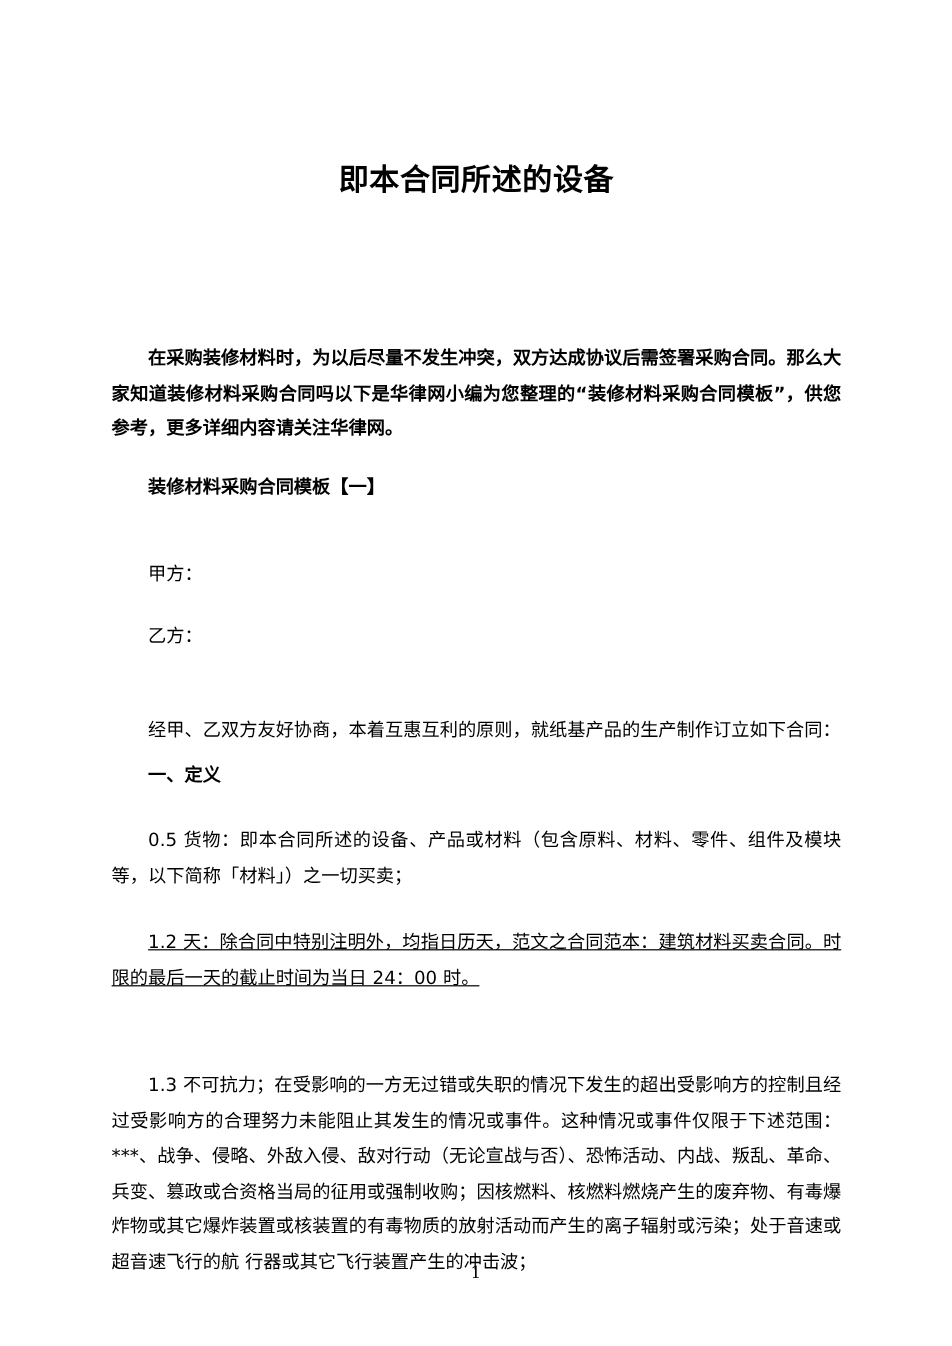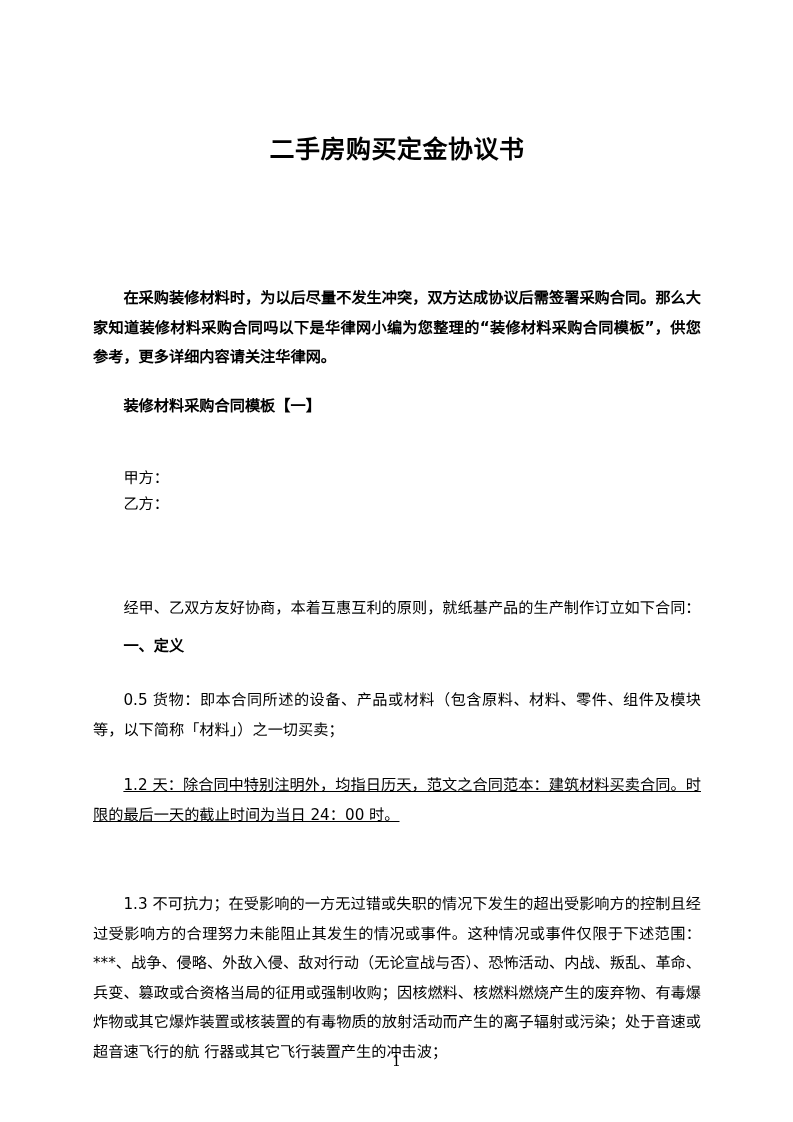--- a/index.html
+++ b/index.html
@@ -59,21 +59,21 @@
     font-weight: 700;
   }
   .blk {
     position: absolute;
     left: 0;
     width: 608px;
   }
   #block-intro   { top: 284px; font-weight: bold; }
   #block-heading { top: 393px; font-family: Liberation Mono, monospace; }
   #block-partya  { top: 444px; margin-top: 20px; }
-  #block-partyb  { top: 490px; }
+  #block-partyb  { top: 516px; }
   #block-preamble{ top: 548px; margin-top: 46px; }
   #block-section { top: 632px; }
   #block-c11     { top: 686px; }
   #block-c12     { top: 771px; text-decoration: underline; }
   #block-c13     { top: 890px; }
   .page-number {
     position: absolute;
     left: 0;
     top: 1052px;
     width: 793px;
@@ -84,21 +84,21 @@
     color: #000000;
   }
 </style>
 </head>
 <body>
 
 <div class="page">
 
   <div class="content">
 
-    <h1 class="doc-title">二手房购买定金协议书</h1>
+    <h1 class="doc-title">即本合同所述的设备</h1>
 
     <div class="blk" id="block-intro">
       <p class="para indent">在采购装修材料时，为以后尽量不发生冲突，双方达成协议后需签署采购合同。那么大家知道装修材料采购合同吗以下是华律网小编为您整理的“装修材料采购合同模板”，供您参考，更多详细内容请关注华律网。</p>
     </div>
 
     <div class="blk" id="block-heading">
       <p class="para indent bold">装修材料采购合同模板【一】</p>
     </div>
 
     <div class="blk" id="block-partya">

